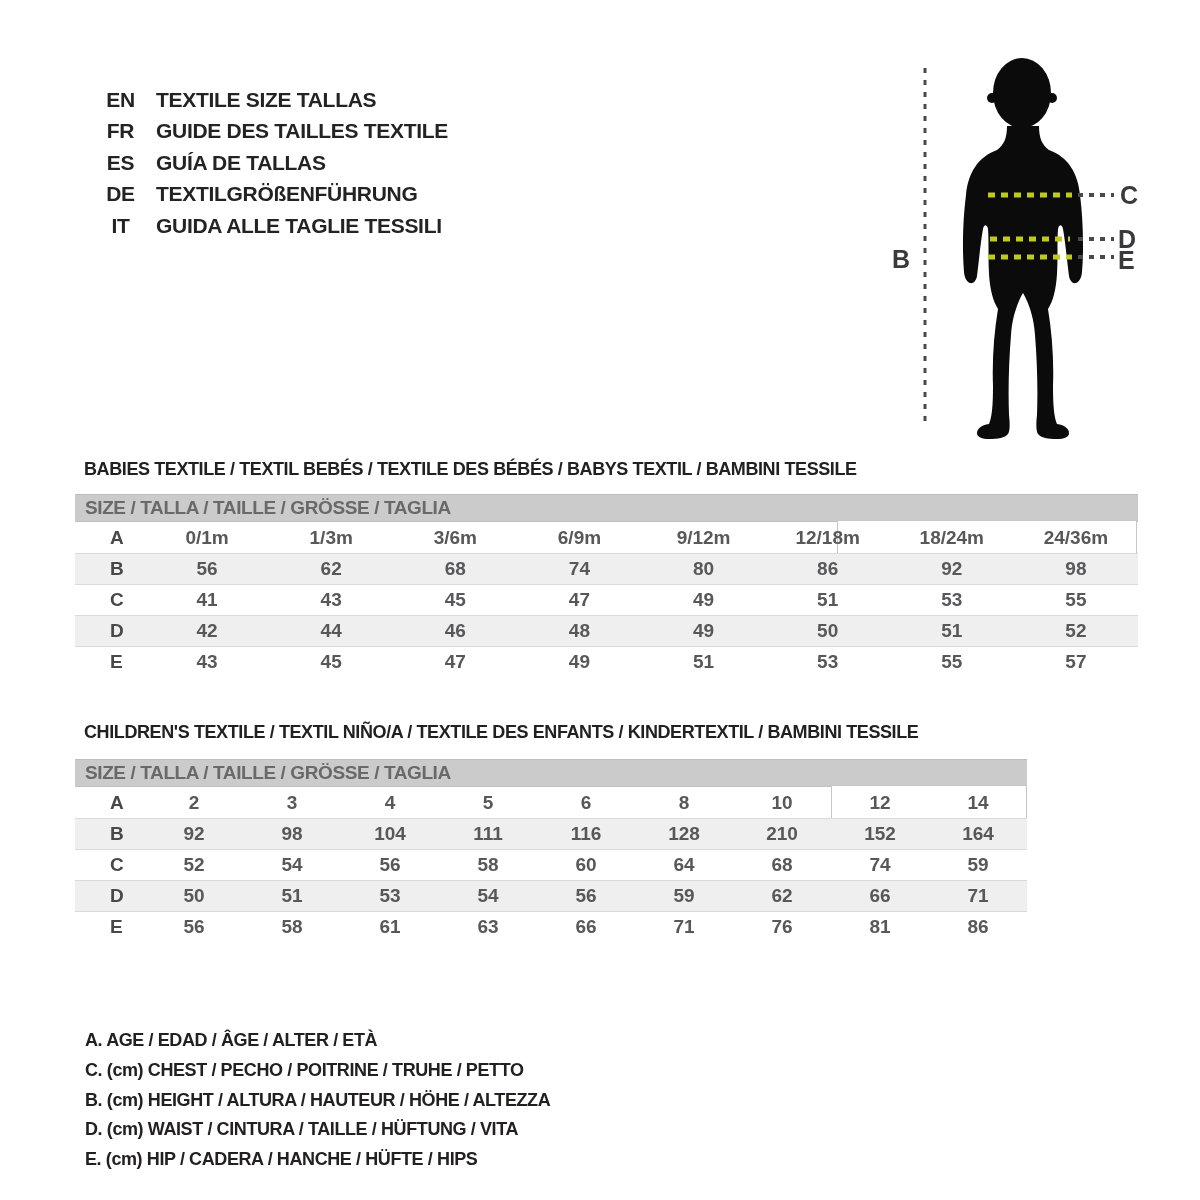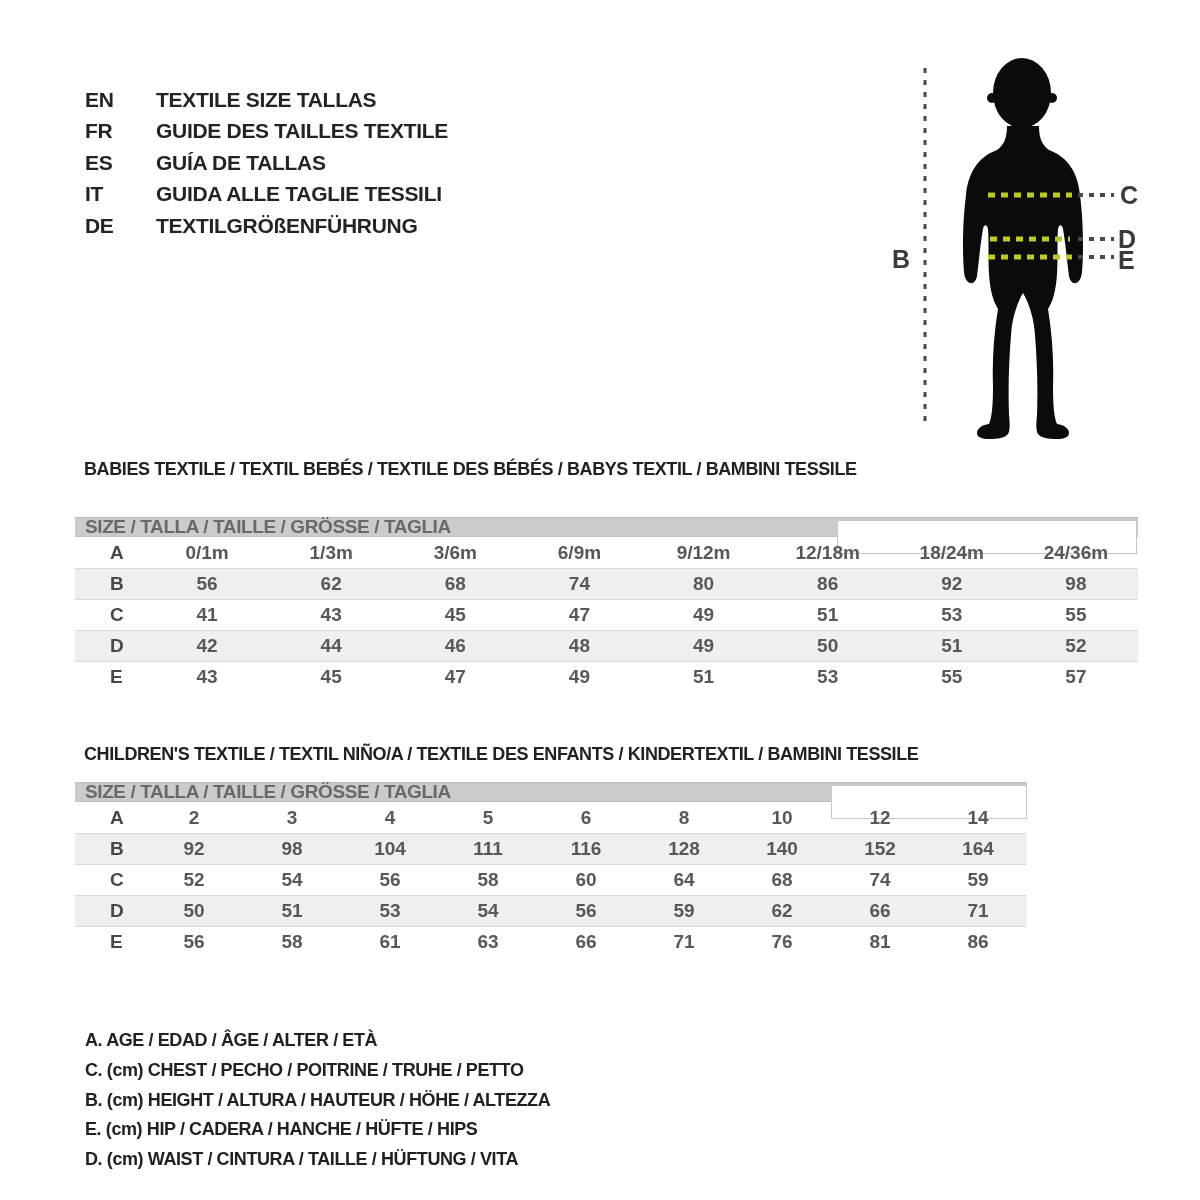--- a/index.html
+++ b/index.html
@@ -4,35 +4,35 @@
 <style>
   html,body{margin:0;padding:0;background:#ffffff;}
   .canvas{
     position:relative;width:1200px;height:1200px;background:#ffffff;overflow:hidden;
     font-family:"Liberation Sans", sans-serif;font-weight:bold;
   }
   
   .lang-block{position:absolute;left:85px;top:84px;}
   .lang-row{display:flex;align-items:center;height:31.5px;font-size:21px;
     color:#232323;letter-spacing:-0.3px;}
-  .lang-row .code{width:71px;}
+  .lang-row .code{width:71px;text-align:center;}
   
   .figure-svg{position:absolute;left:880px;top:38px;width:280px;height:405px;}
   
   .section-title{position:absolute;left:84px;font-size:18px;color:#232020;letter-spacing:-0.4px;white-space:nowrap;}
   #babies-title{top:459px;}
-  #children-title{top:744px;text-align:right;}
+  #children-title{top:722px;text-align:right;}
   
   .size-table{position:absolute;left:75px;}
   #babies-table{top:494px;width:1063px;}
   #children-table{top:759px;width:952px;}
-  .thead{height:20px;box-sizing:border-box;background:#cbcbcb;
+  .thead{height:28px;box-sizing:border-box;background:#cbcbcb;
     border-top:1px solid #bdbdbd;border-bottom:1px solid #c0c0c0;
     color:#69696b;font-size:19px;letter-spacing:-0.4px;
-    display:flex;align-items:center;padding-left:10px;white-space:nowrap;margin-top:23px;}
+    display:flex;align-items:center;padding-left:10px;white-space:nowrap;}
   .trow{height:31px;box-sizing:border-box;display:flex;align-items:center;
     font-size:19px;color:#58585a;position:relative;z-index:2;}
   .trow + .trow{border-top:1px solid #dadada;}
   .trow.shaded{background:#f0efef;}
   .trow .letter{width:70px;padding-left:35px;box-sizing:border-box;color:#48484a;}
   .trow .cell{flex:1;text-align:center;}
   .highlight-box{position:absolute;background:#ffffff;border:1px solid #c6c6c6;
     z-index:1;box-sizing:border-box;}
   #babies-highlight{left:762px;top:26px;width:300px;height:34px;}
   #children-highlight{left:756px;top:26px;width:196px;height:34px;}
@@ -53,26 +53,26 @@
       </div>
       <div class="lang-row">
         <span class="code">FR</span>
         <span>GUIDE DES TAILLES TEXTILE</span>
       </div>
       <div class="lang-row">
         <span class="code">ES</span>
         <span>GUÍA DE TALLAS</span>
       </div>
       <div class="lang-row">
+        <span class="code">DE</span>
+        <span>TEXTILGRÖßENFÜHRUNG</span>
+      </div>
+      <div class="lang-row">
         <span class="code">IT</span>
         <span>GUIDA ALLE TAGLIE TESSILI</span>
-      </div>
-      <div class="lang-row">
-        <span class="code">DE</span>
-        <span>TEXTILGRÖßENFÜHRUNG</span>
       </div>
     </div>
 
   <svg class="figure-svg" viewBox="0 0 280 405" xmlns="http://www.w3.org/2000/svg">
 
     <line x1="45" y1="30" x2="45" y2="390" stroke="#4a4a4c" stroke-width="3" stroke-dasharray="5 7"></line>
     <text x="12" y="230" font-size="25" font-weight="bold" fill="#3a3a3c">B</text>
 
     <g fill="#0b0b0b">
       <ellipse cx="142" cy="55" rx="29" ry="35"></ellipse>
@@ -206,21 +206,21 @@
         <span class="cell">14</span>
       </div>
       <div class="trow shaded">
         <span class="letter">B</span>
         <span class="cell">92</span>
         <span class="cell">98</span>
         <span class="cell">104</span>
         <span class="cell">111</span>
         <span class="cell">116</span>
         <span class="cell">128</span>
-        <span class="cell">140</span>
+        <span class="cell">210</span>
         <span class="cell">152</span>
         <span class="cell">164</span>
       </div>
       <div class="trow">
         <span class="letter">C</span>
         <span class="cell">52</span>
         <span class="cell">54</span>
         <span class="cell">56</span>
         <span class="cell">58</span>
         <span class="cell">60</span>
@@ -252,17 +252,17 @@
         <span class="cell">76</span>
         <span class="cell">81</span>
         <span class="cell">86</span>
       </div>
     </div>
 
   <div class="legend">
       <div class="legend-line">A. AGE / EDAD / ÂGE / ALTER / ETÀ</div>
       <div class="legend-line">C. (cm) CHEST / PECHO / POITRINE / TRUHE / PETTO</div>
       <div class="legend-line">B. (cm) HEIGHT / ALTURA / HAUTEUR / HÖHE / ALTEZZA</div>
+      <div class="legend-line">D. (cm) WAIST / CINTURA / TAILLE / HÜFTUNG / VITA</div>
       <div class="legend-line">E. (cm) HIP / CADERA / HANCHE / HÜFTE / HIPS</div>
-      <div class="legend-line">D. (cm) WAIST / CINTURA / TAILLE / HÜFTUNG / VITA</div>
     </div>
 
 </div>
 
 </body></html>

